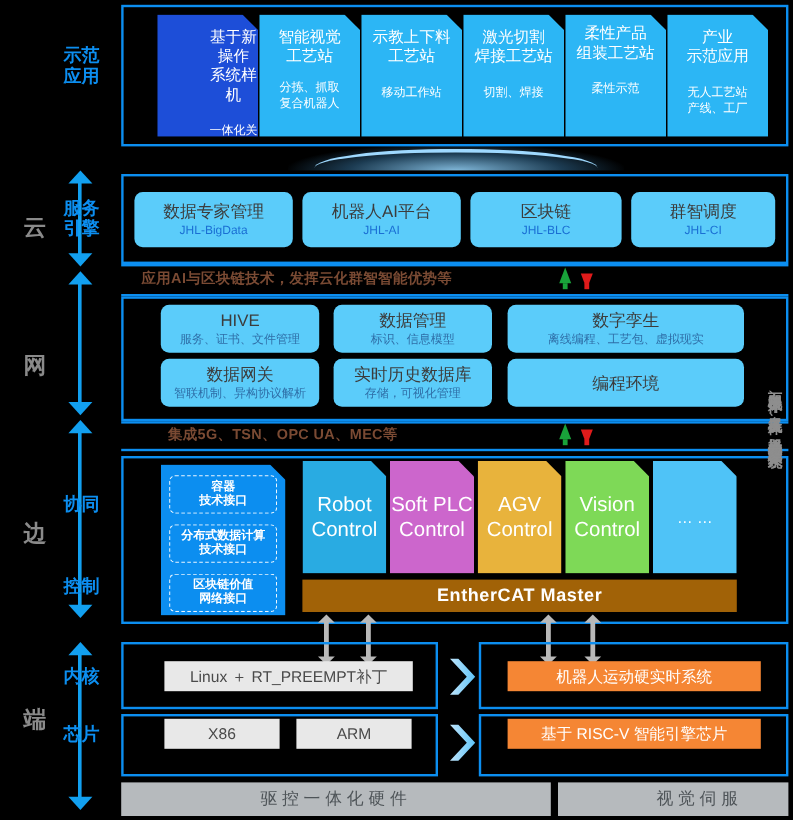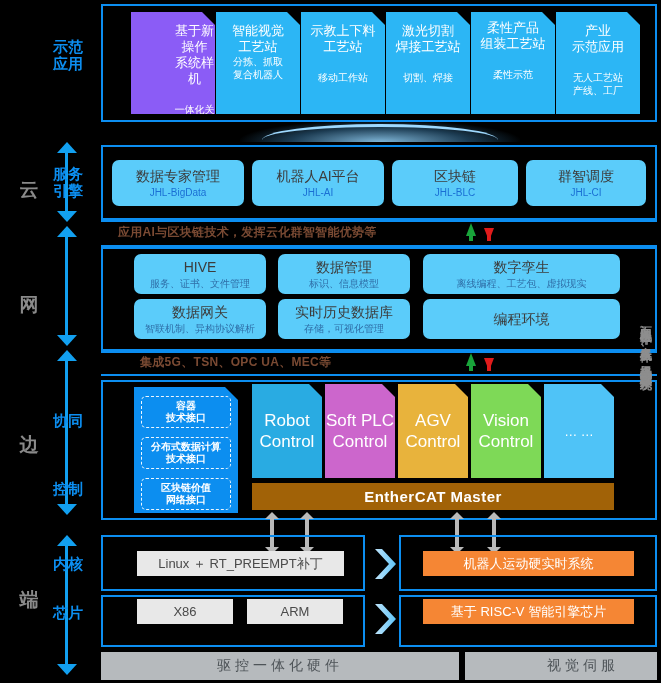--- a/index.html
+++ b/index.html
@@ -149,30 +149,30 @@
   <span>引擎</span>
 </div>
 <div class="abs row-label" style="left:40px;top:410px;width:56px;height:20px;">协同</div>
 <div class="abs row-label" style="left:40px;top:478px;width:56px;height:20px;">控制</div>
 <div class="abs row-label" style="left:40px;top:553px;width:56px;height:20px;">内核</div>
 <div class="abs row-label" style="left:40px;top:602px;width:56px;height:20px;">芯片</div>
 <div class="abs row-label sm" style="left:38px;top:688px;width:60px;height:20px;">微执行</div>
 
 <div class="abs panel" style="left:101px;top:4px;width:556px;height:118px;"></div>
 
-<div class="abs fold" style="left:131px;top:12px;width:84px;height:102px;background:#8b5cf6;padding-top:11px;padding-left:43px;">
+<div class="abs fold" style="left:131px;top:12px;width:84px;height:102px;background:#1d4ed8;padding-top:11px;padding-left:43px;">
   <div class="t1">基于新操作</div>
   <div class="t1">系统样机</div>
   <div class="t2" style="margin-top:16px;">一体化关节</div>
   <div class="t2">协作臂</div>
 </div>
 <div class="abs fold" style="left:216px;top:12px;width:84px;height:102px;background:#2CB6F5;padding-top:11px;">
   <div class="t1">智能视觉</div>
   <div class="t1">工艺站</div>
-  <div class="t2" style="margin-top:0;">分拣、抓取</div>
+  <div class="t2" style="margin-top:12px;">分拣、抓取</div>
   <div class="t2">复合机器人</div>
 </div>
 <div class="abs fold" style="left:301px;top:12px;width:84px;height:102px;background:#2CB6F5;padding-top:11px;">
   <div class="t1">示教上下料</div>
   <div class="t1">工艺站</div>
   <div class="t2" style="margin-top:16px;">移动工作站</div>
 </div>
 <div class="abs fold" style="left:386px;top:12px;width:84px;height:102px;background:#2CB6F5;padding-top:11px;">
   <div class="t1">激光切割</div>
   <div class="t1">焊接工艺站</div>

